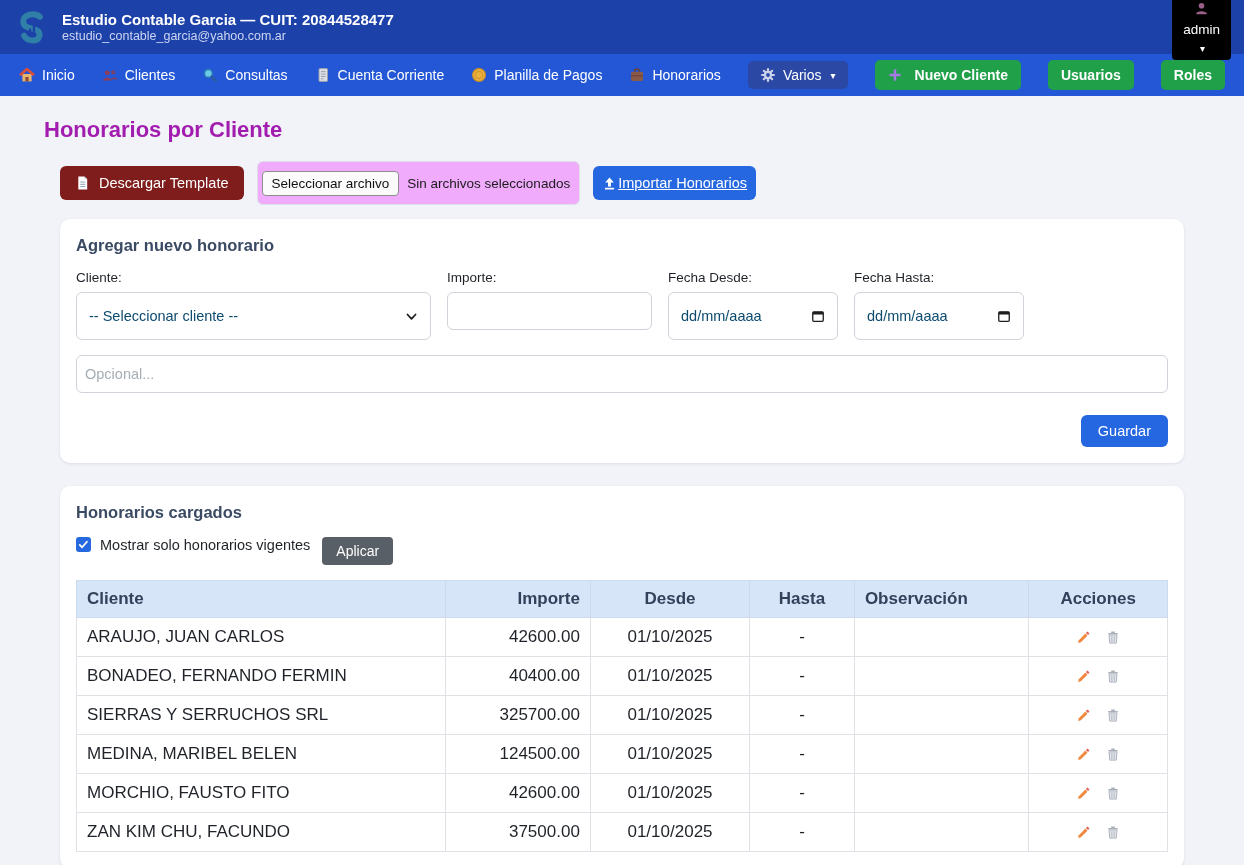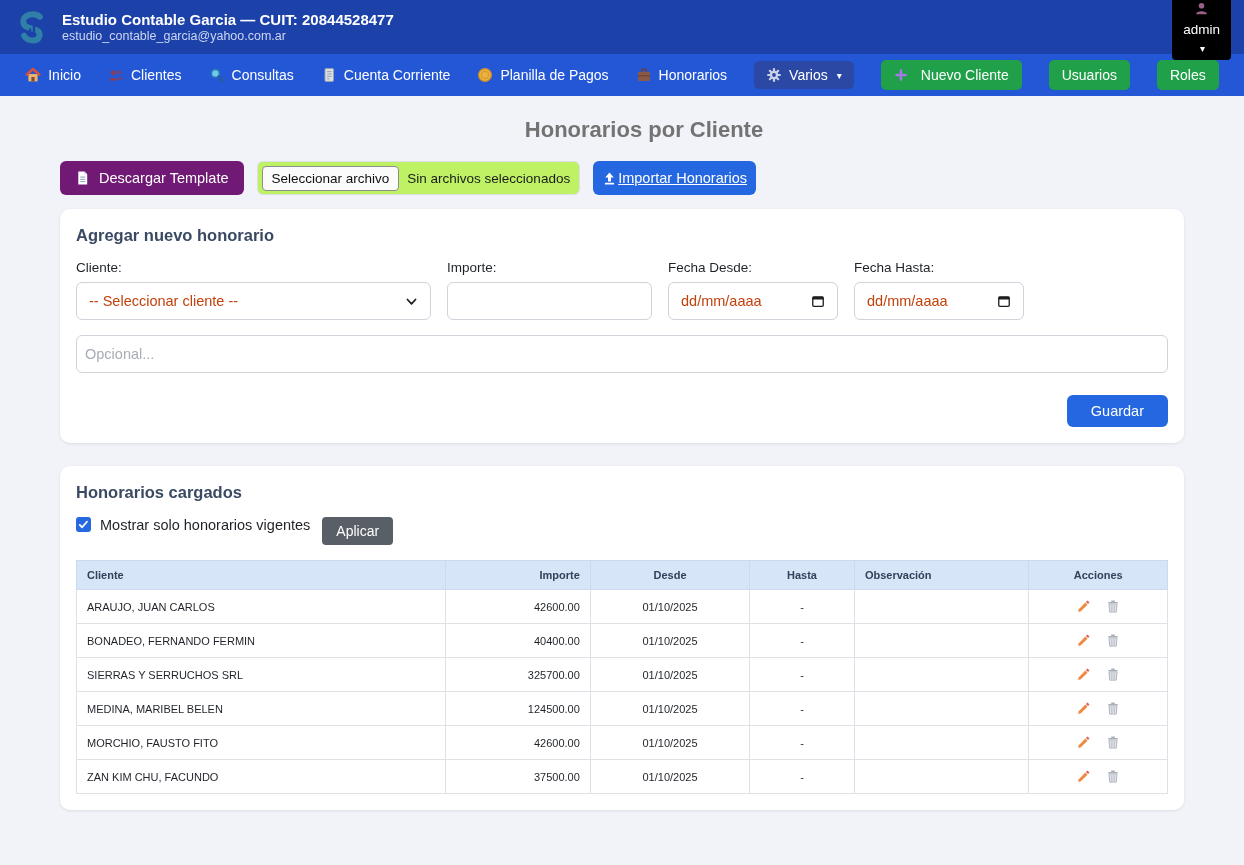--- a/index.html
+++ b/index.html
@@ -39,92 +39,92 @@
   }
   .nav-icon { width:16px; height:16px; }
   .varios-btn {
     background:#2b49a4; border:none; border-radius:5px; padding:6px 12px;
     color:#fff; font-size:14px; display:flex; align-items:center; gap:7px;
     font-family:inherit; cursor:pointer;
   }
   .varios-btn .caret { font-size:10px; margin-left:2px; }
   .btn-green {
     background:#21a04a; border:none; border-radius:5px; padding:7px 13px;
-    color:#fff; font-size:14px; font-weight:normal; font-family:inherit; cursor:pointer;
+    color:#fff; font-size:14px; font-weight:bold; font-family:inherit; cursor:pointer;
     display:flex; align-items:center; gap:13px;
   }
 
   
-  .page-title { text-align:center; font-size:22px; font-weight:bold; color:#737373; margin-top:21px;padding-left:44px; }
+  .page-title { text-align:left; font-size:22px; font-weight:bold; color:#a21caf; margin-top:21px;padding-left:44px; }
 
   .toolbar { display:flex; align-items:center; gap:13px; margin:18px 60px 0 60px; }
   .btn-green-lg {
-    background:#701a75; border:none; border-radius:6px; padding:9px 15px;
+    background:#7f1d1d; border:none; border-radius:6px; padding:9px 15px;
     color:#fff; font-size:14.5px; font-family:inherit; cursor:pointer;
     display:flex; align-items:center; gap:9px;
   }
   .btn-blue {
     background:#2467e0; border:none; border-radius:6px; padding:9px 9px;
     color:#fff; font-size:14.5px; font-family:inherit; cursor:pointer;
     display:flex; align-items:center; gap:1px;text-decoration:underline;
   }
   .file-group {
-    display:flex; align-items:center; gap:8px; background:#bef264;
-    border:1px solid #dde1e6; border-radius:6px; padding:4px 9px 4px 4px; height:34px;
+    display:flex; align-items:center; gap:8px; background:#f0abfc;
+    border:1px solid #dde1e6; border-radius:6px; padding:4px 9px 4px 4px; height:44px;
   }
   .file-btn {
     background:#fbfbfb; border:1px solid #8d8d8d; border-radius:4px;
     padding:4px 9px; font-size:13.5px; font-family:inherit; color:#111; cursor:pointer;
   }
   .file-status { font-size:13.5px; color:#1b1b1b; }
 
   
   .card {
     background:#fff; border-radius:10px; margin:14px 60px 0 60px;
     box-shadow:0 1px 3px rgba(30,40,60,.10); padding:17px 16px 16px 16px;
   }
   .card h2 { font-size:16.5px; color:#3a4a63; font-weight:bold; margin-bottom:15px; }
 
   .fields-row { display:flex; gap:16px; }
   .field label { display:block; font-size:13.5px; color:#1f2329; margin-bottom:7px; }
   .control {
-    height:38px; border:1px solid #ced4da; border-radius:6px; background:#fff;
-    display:flex; align-items:center; padding:0 12px; font-size:14.5px; color:#c2410c;
+    height:48px; border:1px solid #ced4da; border-radius:6px; background:#fff;
+    display:flex; align-items:center; padding:0 12px; font-size:14.5px; color:#0c4a6e;
     cursor:pointer;
   }
   .control .spacer { flex:1; }
   .w-select { width:355px; }
   .w-importe { width:170px; }
   .w-date { width:170px; }
   input.text-input {
     height:38px; border:1px solid #ced4da; border-radius:6px; padding:0 8px;
     font-size:14.5px; font-family:inherit; color:#1f2329; width:100%;
   }
   input.text-input::placeholder { color:#a6adb5; }
   .obs-block { margin-top:15px; }
   .save-row { display:flex; justify-content:flex-end; margin-top:22px; }
   .btn-save {
-    background:#2467e0; border:none; border-radius:6px; padding:8px 24px;
+    background:#2467e0; border:none; border-radius:6px; padding:8px 17px;
     color:#fff; font-size:14.5px; font-family:inherit; cursor:pointer;
   }
 
   
   .card2 { margin-top:23px; }
   .filter-row { display:flex; align-items:flex-start; gap:9px; margin-bottom:15px; }
   .checkbox {
     width:15px; height:15px; background:#2568e0; border-radius:3px;
     display:flex; align-items:center; justify-content:center; cursor:pointer; flex:0 0 auto;
   }
   .filter-label { font-size:14.5px; color:#1f2329; }
   .btn-apply {
     background:#595f66; border:none; border-radius:4px; padding:6px 14px;
     color:#fff; font-size:14px; font-family:inherit; cursor:pointer; margin-left:3px;
   }
 
-  table { width:100%; border-collapse:collapse; font-size:11px; table-layout:fixed; }
+  table { width:100%; border-collapse:collapse; font-size:17px; table-layout:fixed; }
   th {
     background:#d7e5f8; color:#33415a; font-weight:bold; text-align:left;
     padding:8px 10px; border:1px solid #cbdaef;
   }
   td { padding:9px 10px; border:1px solid #dee2e6; color:#1f2329; background:#fff; }
   col.c-cliente { width:33.8%; }
   col.c-importe { width:13.3%; }
   col.c-desde  { width:14.6%; }
   col.c-hasta  { width:9.6%; }
   col.c-obs    { width:16%; }

